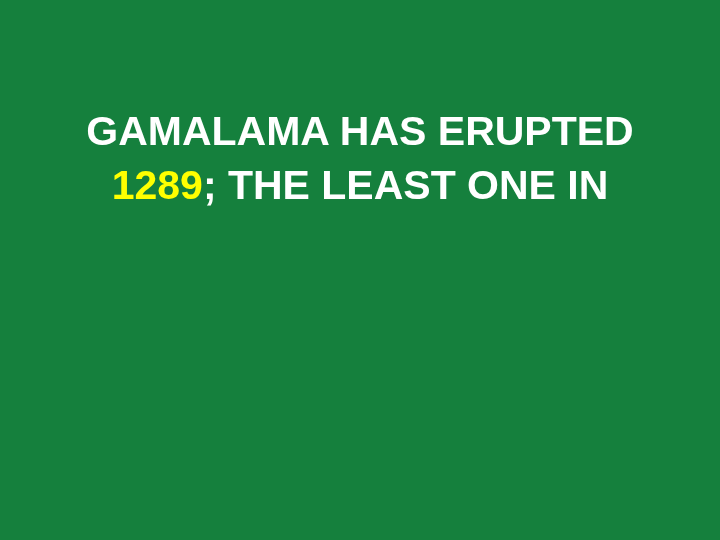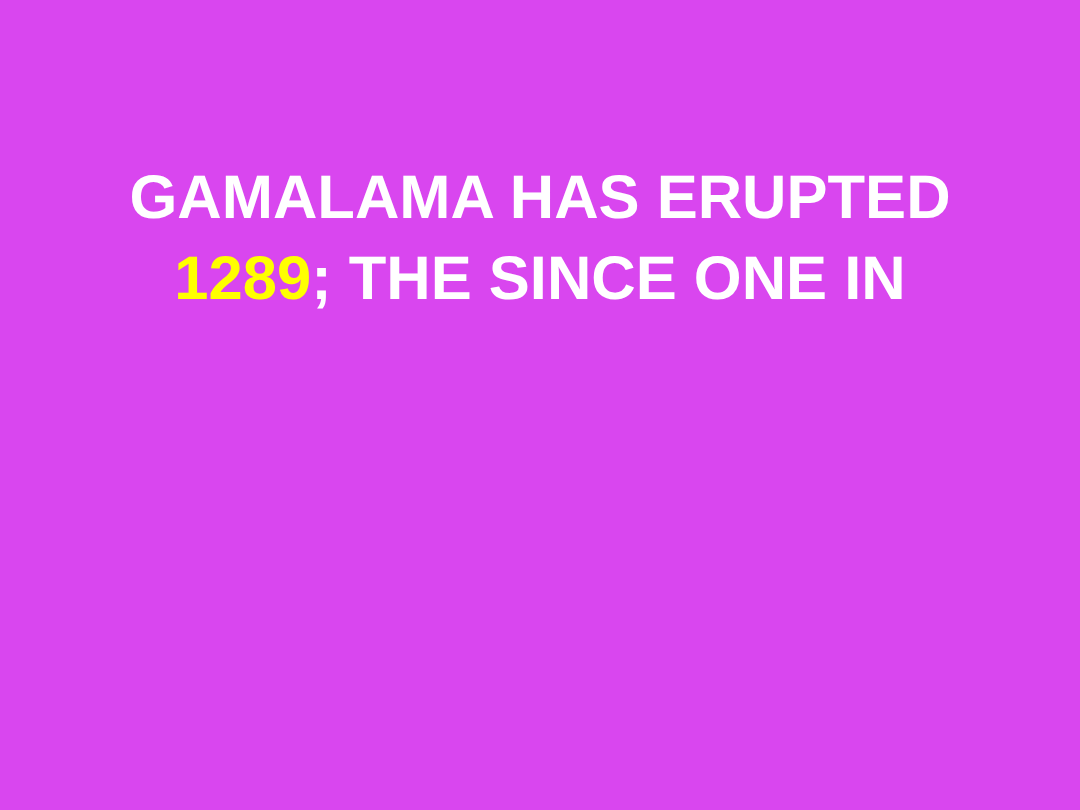--- a/index.html
+++ b/index.html
@@ -44,29 +44,29 @@
   .white {
     color: #ffffff;
   }
   .yellow {
     color: #ffff00;
   }
 </style>
 </head>
 <body>
 
-<div id="slide" style="background: #d946ef;">
+<div id="slide" style="background: #15803d;">
 
   <div id="text-block">
 
     <div class="line">
       <span class="seg white" style="color: rgb(255, 255, 255);">GAMALAMA HAS ERUPTED</span>
     </div>
 
 
     <div class="line">
-      <span class="seg yellow" style="color: rgb(255, 255, 0);">1289</span><span class="seg white" style="color: rgb(255, 255, 255);">; THE SINCE ONE IN</span>
+      <span class="seg yellow" style="color: rgb(255, 255, 0);">1289</span><span class="seg white" style="color: rgb(255, 255, 255);">; THE LEAST ONE IN</span>
     </div>
 
 
   </div>
 
 </div>
 
 </body></html>

